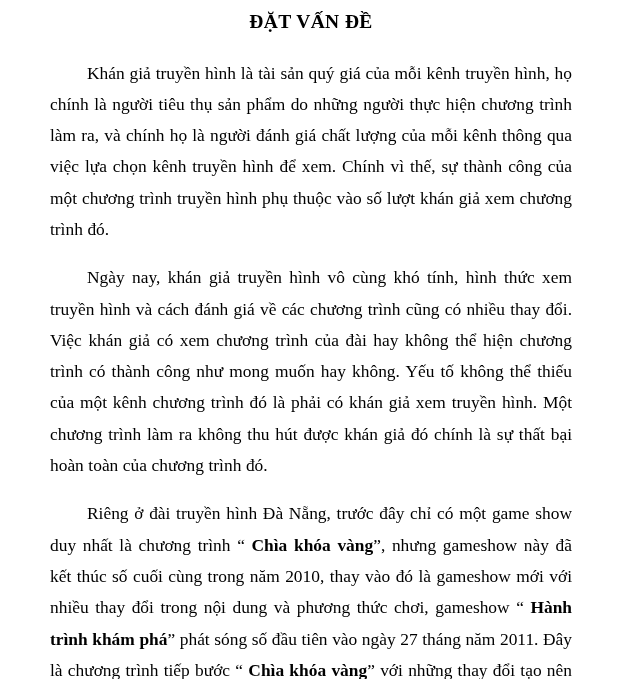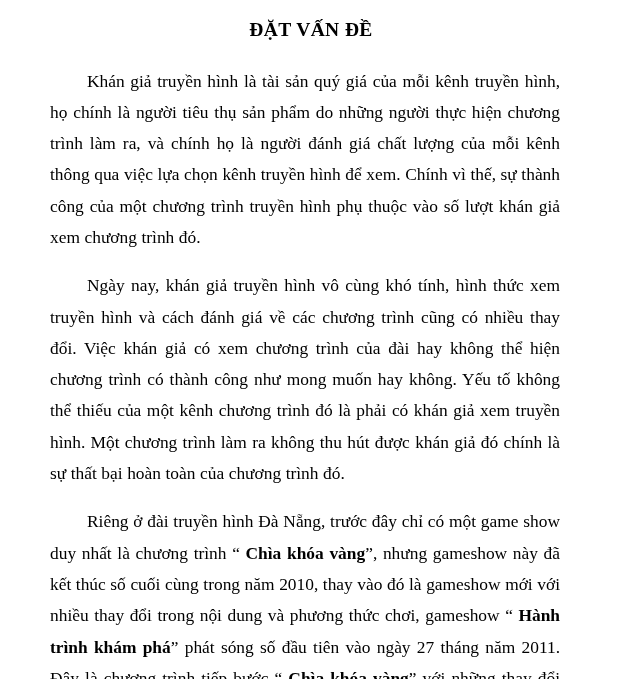--- a/index.html
+++ b/index.html
@@ -21,30 +21,30 @@
     background: #ffffff;
     box-sizing: border-box;
   }
   .doc-title {
     text-align: center;
     font-weight: bold;
     font-size: 19.5px;
     letter-spacing: 0.4px;
     line-height: 1.0;
     margin: 0;
-    padding-top: 20px;
+    padding-top: 12px;
     padding-bottom: 0;
   }
   .body-block {
     padding-left: 50px;
     padding-right: 50px;
     padding-top: 26px;
   }
   p.para {
-    margin: 0 12px 17px 0;
+    margin: 0 0 17px 0;
     font-size: 17.4px;
     line-height: 31.3px;
     text-align: justify;
     text-justify: inter-word;
     text-indent: 37px;
     word-spacing: 0.2px;
     hyphens: none;
   }
   p.para:last-child {
     margin-bottom: 0;

